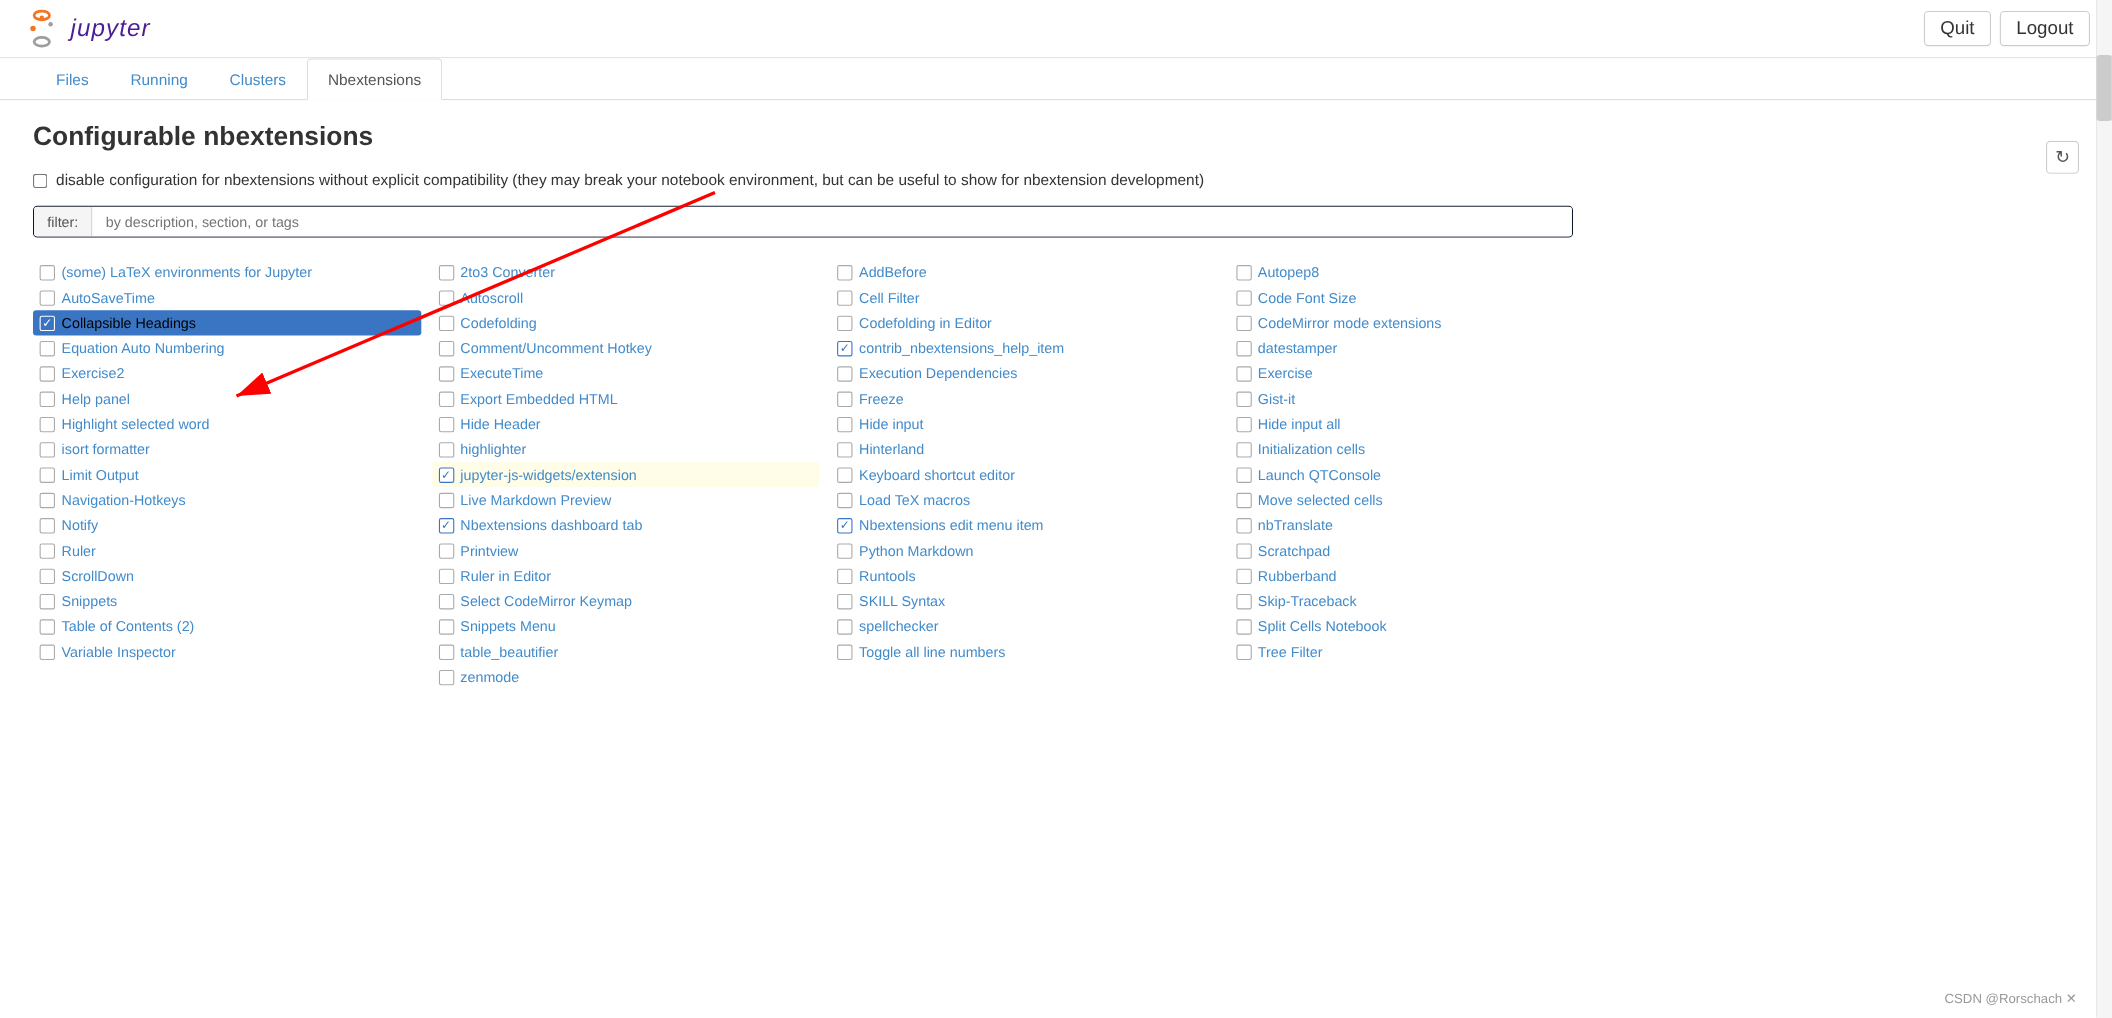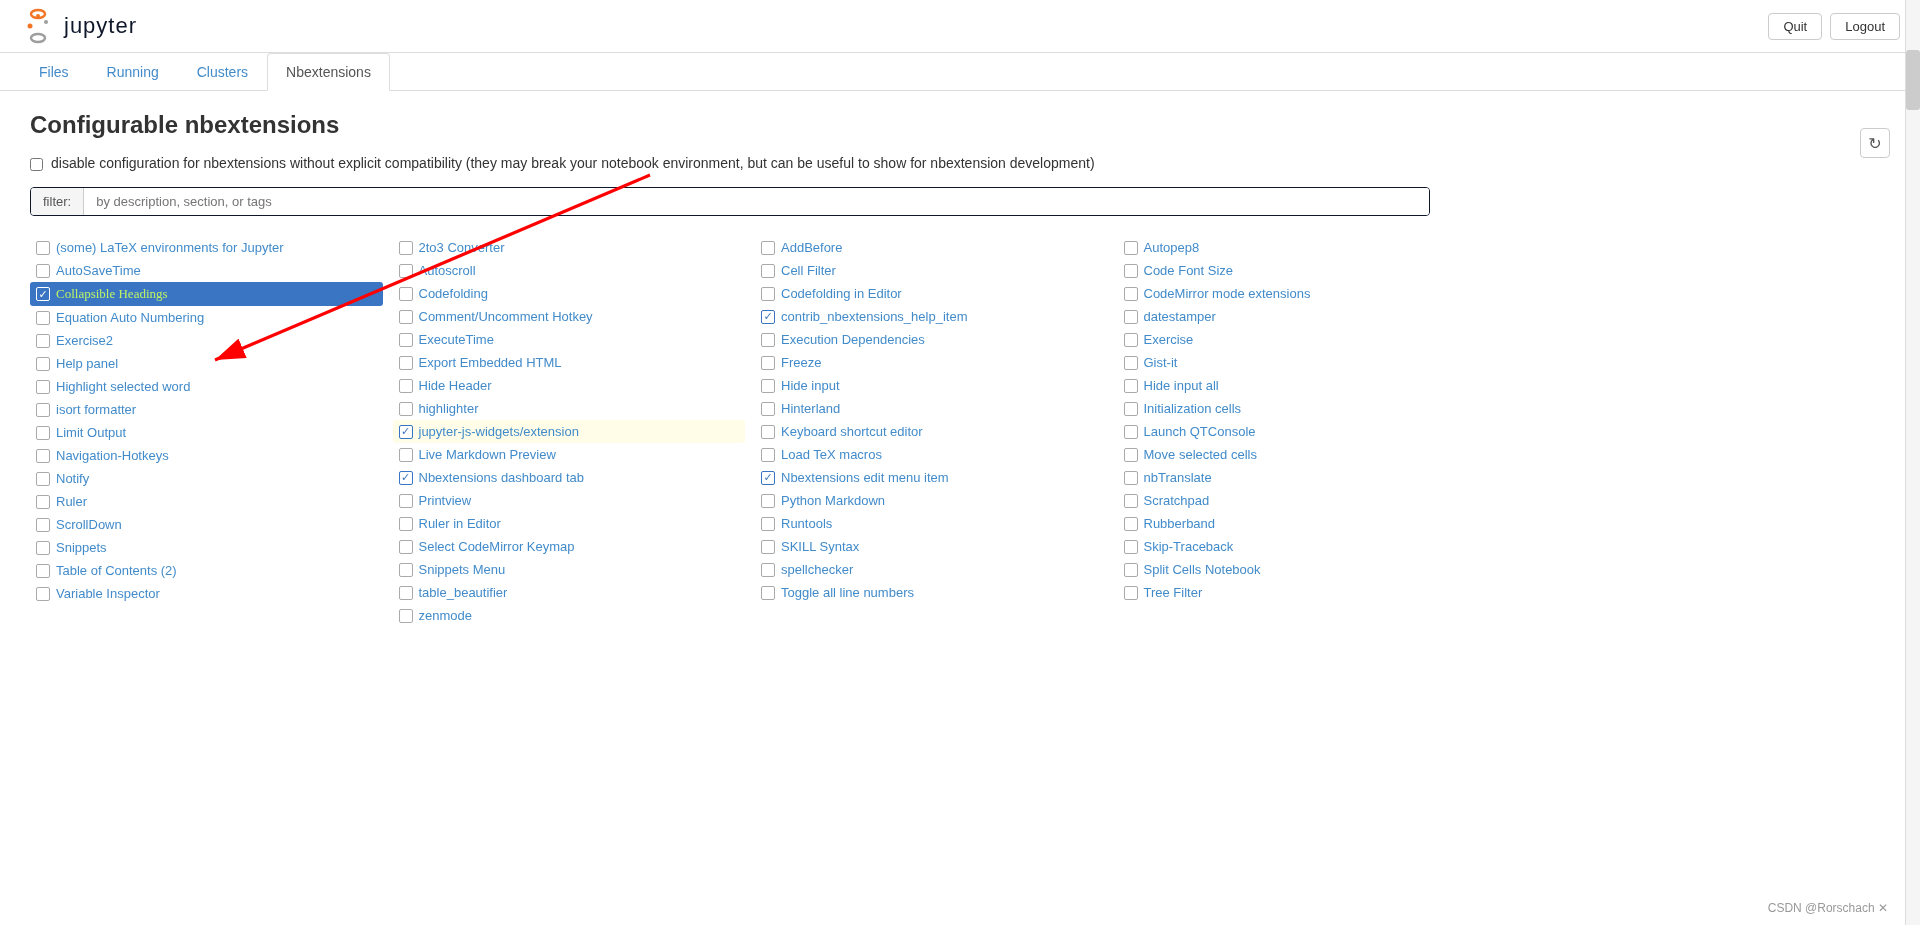--- a/index.html
+++ b/index.html
@@ -19,42 +19,43 @@
       align-items: center;
       gap: 8px;
     }
     .logo-icon {
       width: 36px;
       height: 36px;
     }
     .logo-text {
       font-size: 22px;
       font-weight: 300;
-      color: #0f172a;
+      color: #4c1d95;
       letter-spacing: 1px;
+      font-style: italic;
     }
     .header-buttons {
       display: flex;
       gap: 8px;
     }
     .header-btn {
       padding: 5px 14px;
       border: 1px solid #ccc;
       background: #fff;
       border-radius: 4px;
       cursor: pointer;
-      font-size: 13px;
+      font-size: 17px;
       color: #333;
     }
 
     
     .tabs {
       display: flex;
       border-bottom: 1px solid #ddd;
-      padding: 0 20px;
+      padding: 0 32px;
       background: #fff;
     }
     .tab {
       padding: 10px 18px;
       cursor: pointer;
       font-size: 14px;
       color: #428bca;
       border: 1px solid transparent;
       margin-bottom: -1px;
       text-decoration: none;
@@ -164,21 +165,21 @@
       border-color: #fff;
       background: #3a75c4;
       color: #fff;
     }
 
     .ext-label {
       font-size: 13px;
       color: #428bca;
       cursor: pointer;
     }
-    .ext-item.highlighted .ext-label { color: #bef264; font-family: Liberation Serif, serif; }
+    .ext-item.highlighted .ext-label { color: #000000; }
 
     
     .refresh-btn {
       position: fixed;
       top: 128px;
       right: 30px;
       width: 30px;
       height: 30px;
       border: 1px solid #ccc;
       background: #fff;

